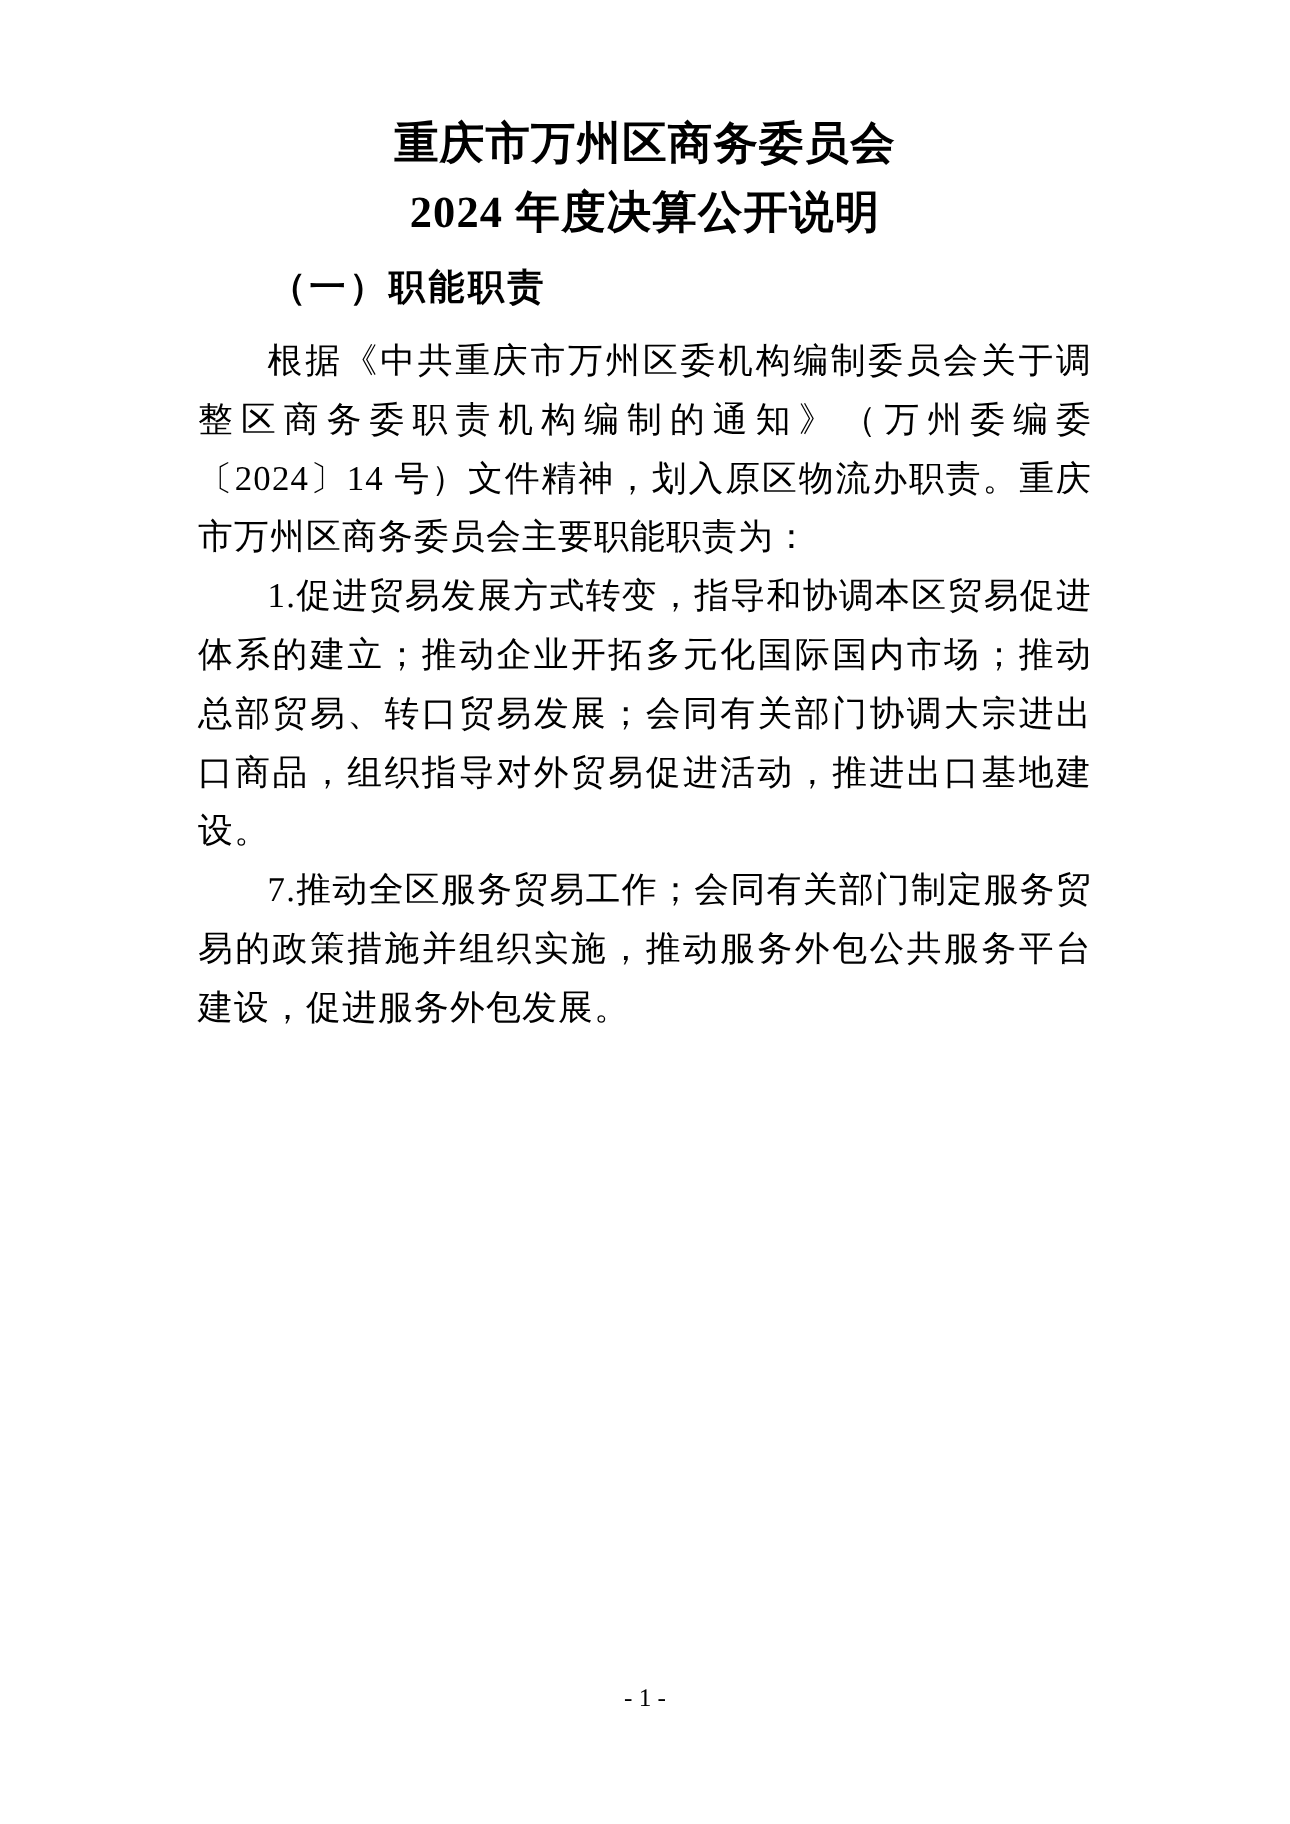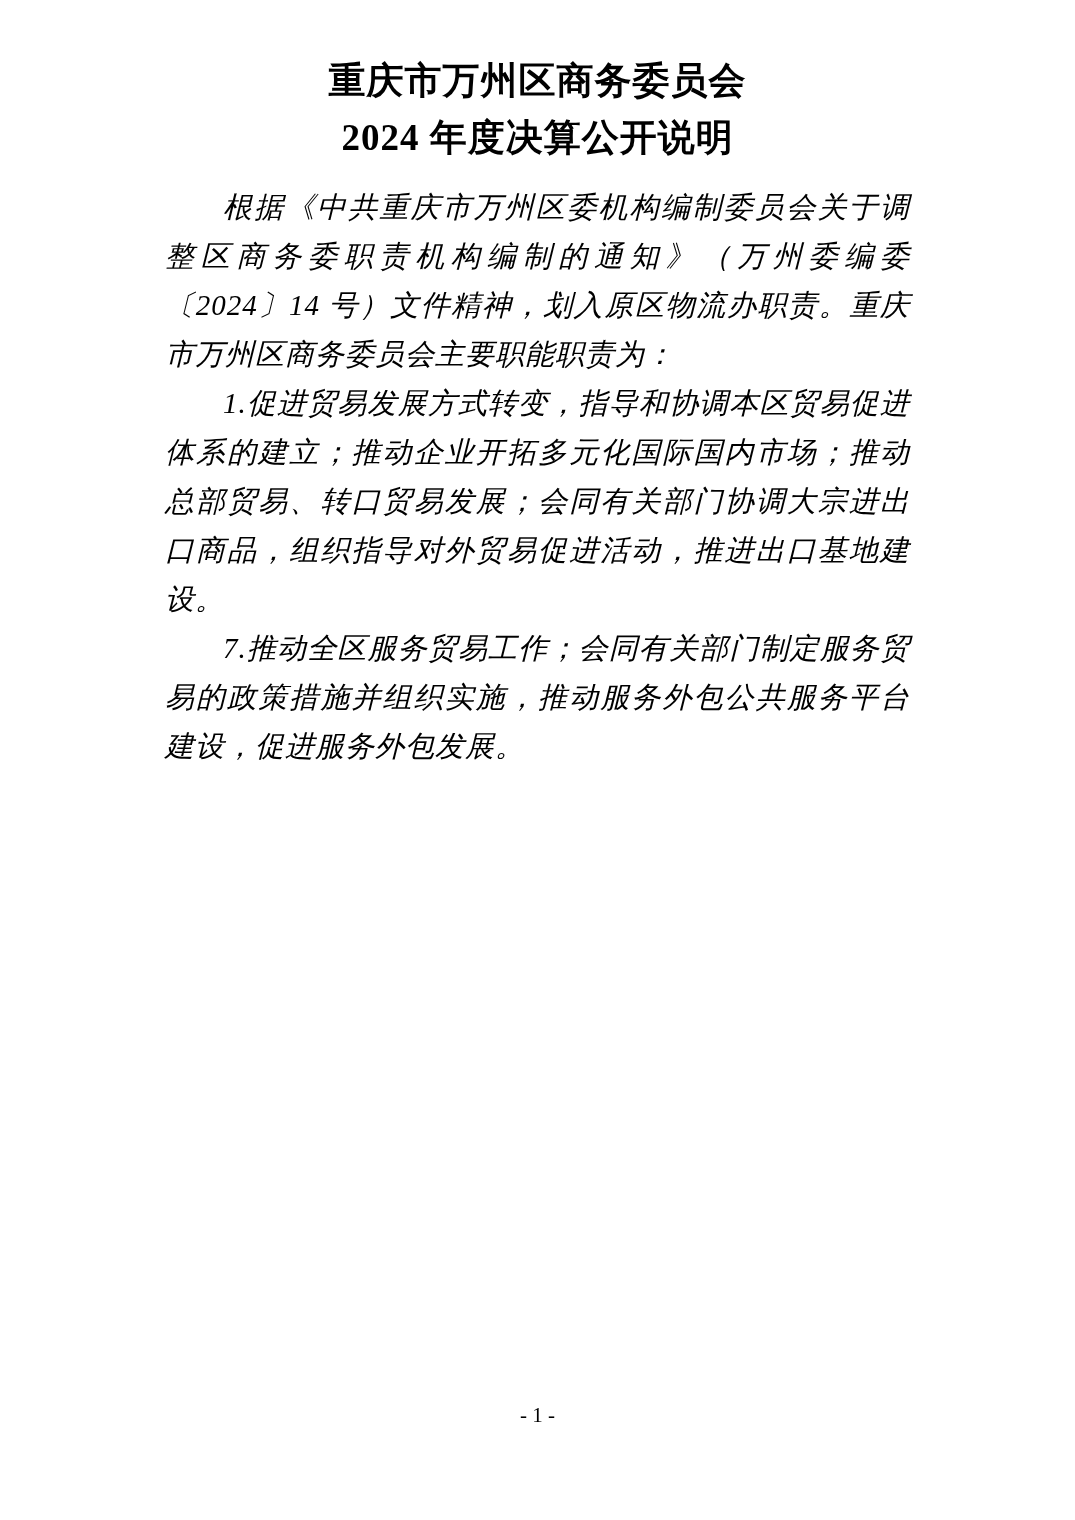--- a/index.html
+++ b/index.html
@@ -11,21 +11,21 @@
     background: #ffffff;
     color: #000000;
     font-family: "Liberation Serif", "DejaVu Serif", serif;
   }
   .page {
     position: relative;
     width: 1075px;
     height: 1520px;
     background: #ffffff;
     overflow: hidden;
-    padding: 52px 165px 0 165px;
+    padding: 92px 165px 0 165px;
   }
   .doc-title {
     text-align: center;
     font-weight: bold;
     font-size: 37px;
     line-height: 57px;
     letter-spacing: 1px;
   }
   .section-heading {
     margin-top: 61px;
@@ -39,21 +39,20 @@
   .subsection-heading {
     margin-top: 14px;
     font-weight: bold;
     font-size: 30px;
     line-height: 40px;
     text-indent: 2em;
     letter-spacing: 3px;
   }
   .body-text {
     margin-top: 17px;
-    font-style: italic;
   }
   .body-text p {
     font-size: 29px;
     line-height: 49px;
     text-align: justify;
     text-indent: 2em;
     letter-spacing: 1px;
   }
   .page-footer {
     position: absolute;
@@ -70,20 +69,21 @@
 <body>
 
 <div class="page">
 
   <header class="doc-title">
     <div>重庆市万州区商务委员会</div>
     <div>2024 年度决算公开说明</div>
   </header>
 
 
+  <h2 class="subsection-heading">（一）职能职责</h2>
 
   <div class="body-text">
     <p>根据《中共重庆市万州区委机构编制委员会关于调整区商务委职责机构编制的通知》（万州委编委〔2024〕14 号）文件精神，划入原区物流办职责。重庆市万州区商务委员会主要职能职责为：</p>
     <p>1.促进贸易发展方式转变，指导和协调本区贸易促进体系的建立；推动企业开拓多元化国际国内市场；推动总部贸易、转口贸易发展；会同有关部门协调大宗进出口商品，组织指导对外贸易促进活动，推进出口基地建设。</p>
     <p>7.推动全区服务贸易工作；会同有关部门制定服务贸易的政策措施并组织实施，推动服务外包公共服务平台建设，促进服务外包发展。</p>
   </div>
 
   <footer class="page-footer">
     <span>- 1 -</span>
   </footer>

